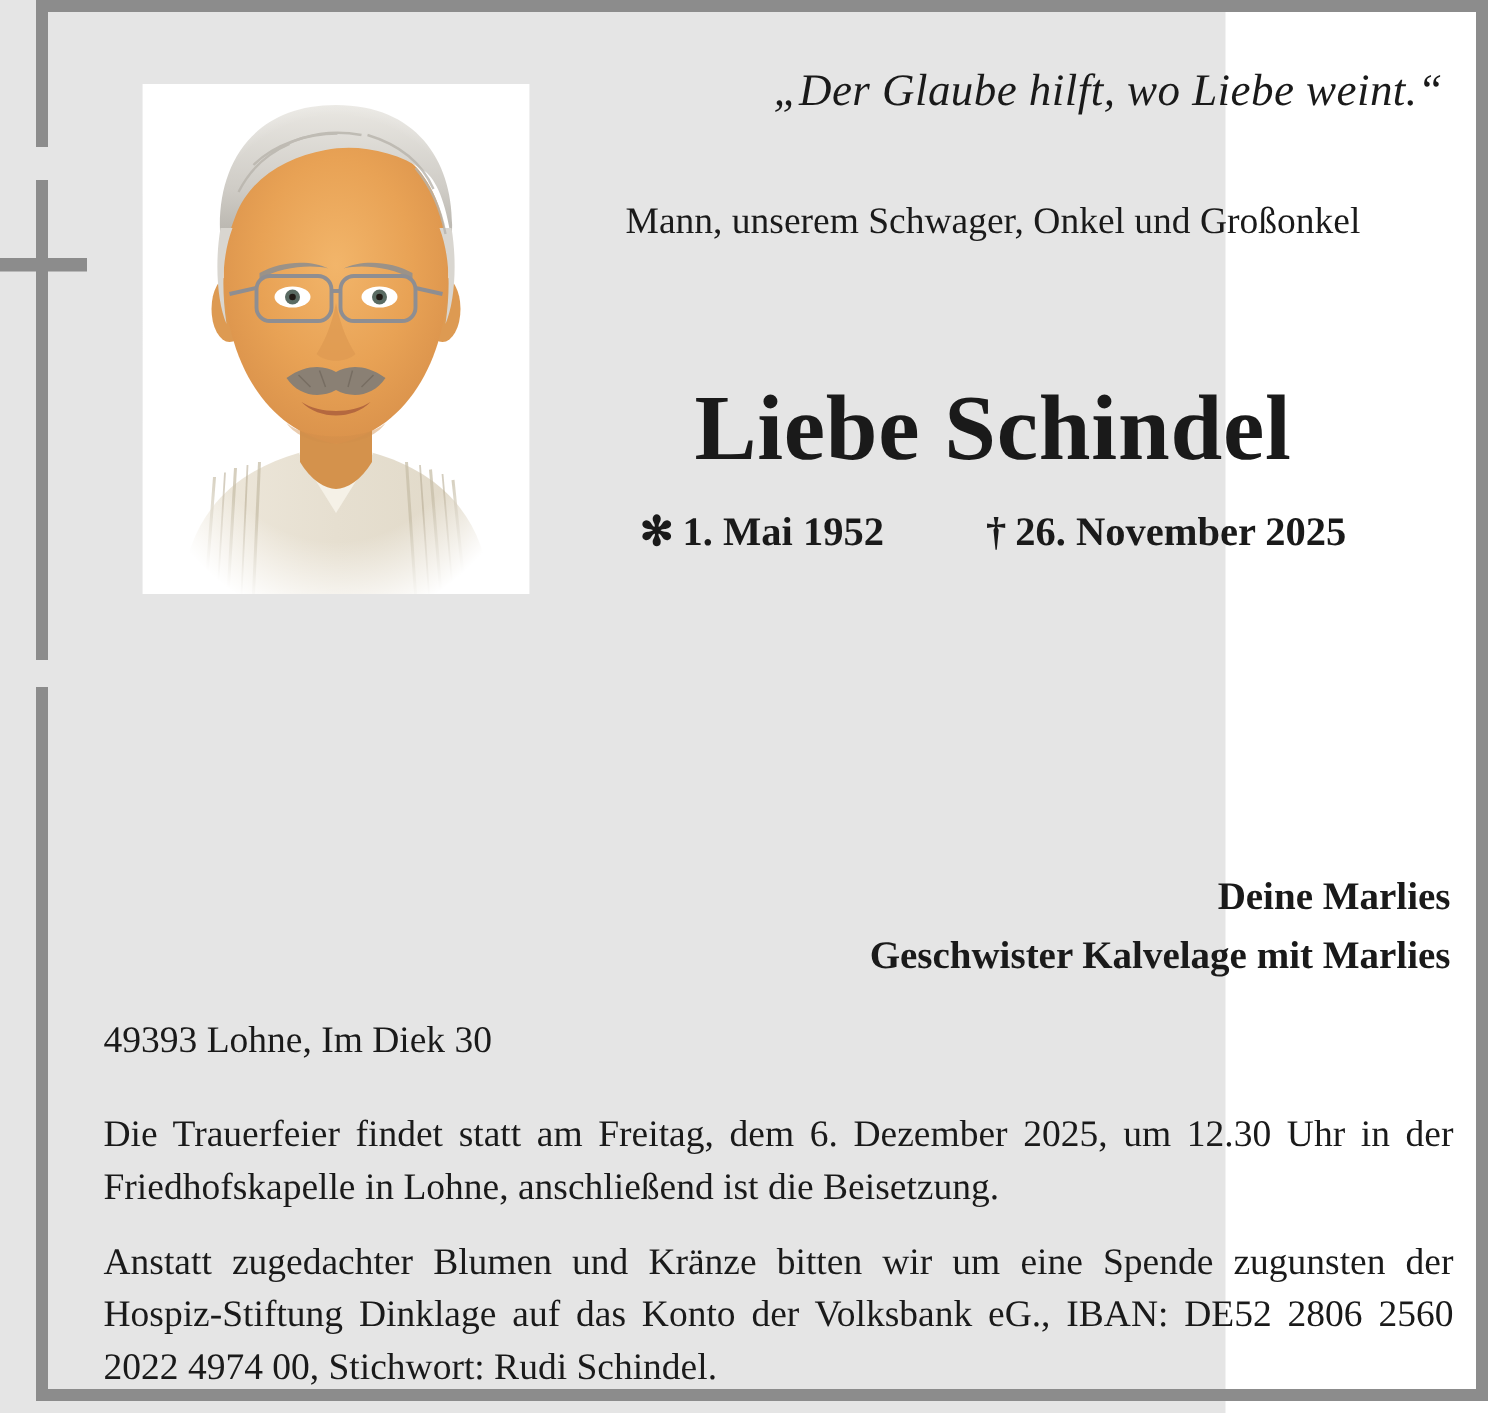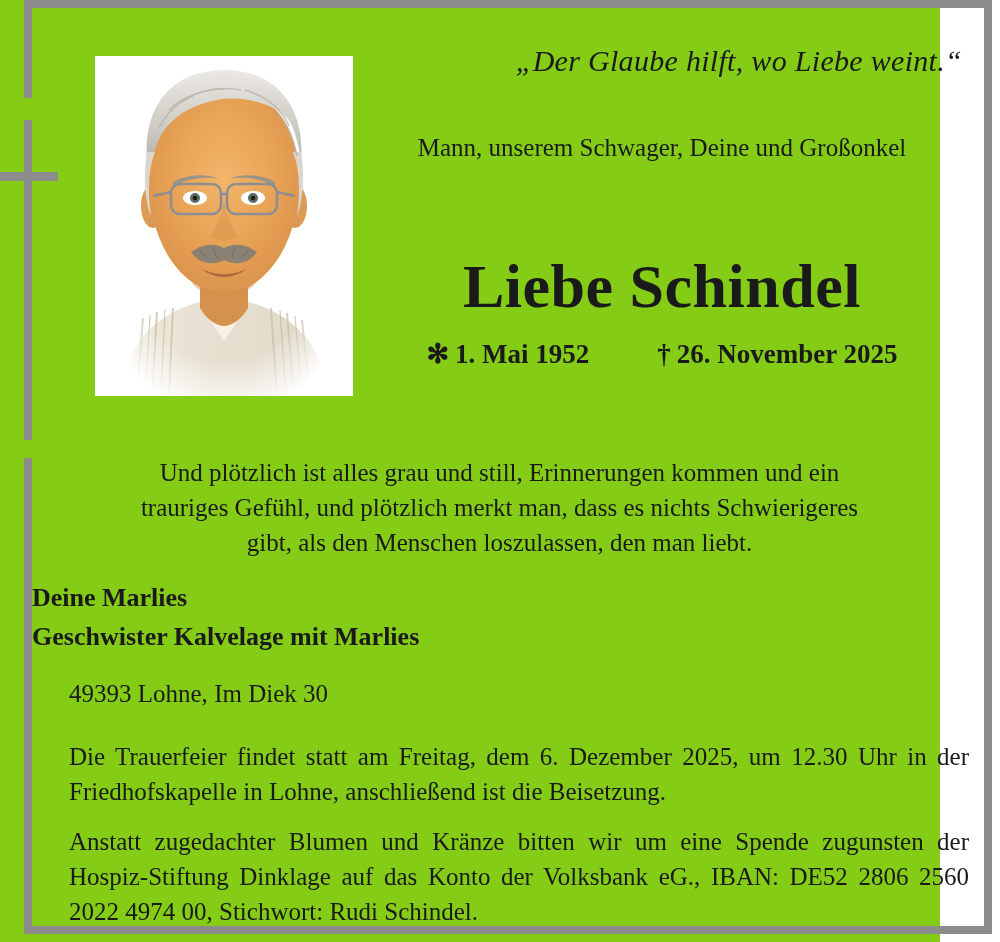--- a/index.html
+++ b/index.html
@@ -11,23 +11,23 @@
     height: 942px;
     background: #ffffff;
     font-family: "Liberation Serif", "DejaVu Serif", serif;
     color: #1a1a1a;
     overflow: hidden;
   }
 
   
   .notice {
     position: relative;
-    width: 940px;
+    width: 817px;
     height: 942px;
-    background: #84cc16;
+    background: #e5e5e5;
     box-sizing: border-box;
     padding-left: 36px;
   }
 
   
   .frame-top {
     position: absolute;
     left: 24px; top: 0;
     width: 968px; height: 8px;
     background: #8c8c8c;
@@ -134,21 +134,21 @@
     width: 935px;
     text-align: center;
     font-size: 25px;
     line-height: 35px;
   }
 
   .signature {
     position: absolute;
     left: 0; top: 570px;
     width: 935px;
-    text-align: left;
+    text-align: right;
     font-size: 26px;
     font-weight: bold;
     line-height: 39px;
   }
 
   .address {
     position: absolute;
     left: 37px; top: 672px;
     font-size: 25px;
   }
@@ -277,34 +277,29 @@
 
         <path d="M106 212 C118 220 140 220 152 212 C140 224 118 224 106 212 Z" fill="#b4683f"></path>
 
         <path d="M96 226 C110 238 148 238 162 226 C150 244 108 244 96 226 Z" fill="#d08f4c" opacity="0.45"></path>
 
         <rect x="0" y="0" width="258" height="340" fill="url(#fadeEdge)"></rect>
       </svg>
     </div>
 
     <div class="intro">
-      <div>Mann, unserem Schwager, Deine und Großonkel</div>
+      <div>Mann, unserem Schwager, Onkel und Großonkel</div>
     </div>
 
     <div class="name">Liebe Schindel</div>
 
     <div class="dates">
       <span class="birth"><span class="sym">✻</span><span>1. Mai 1952</span></span><span class="death"><span class="sym">†</span><span>26. November 2025</span></span>
     </div>
 
-    <div class="verse">
-      <div>Und plötzlich ist alles grau und still, Erinnerungen kommen und ein</div>
-      <div>trauriges Gefühl, und plötzlich merkt man, dass es nichts Schwierigeres</div>
-      <div>gibt, als den Menschen loszulassen, den man liebt.</div>
-    </div>
 
     <div class="signature">
       <div>Deine Marlies</div>
       <div>Geschwister Kalvelage mit Marlies</div>
     </div>
 
     <div class="address">
       <span class="bold">49393 Lohne,</span>
       <span>Im Diek 30</span>
     </div>

